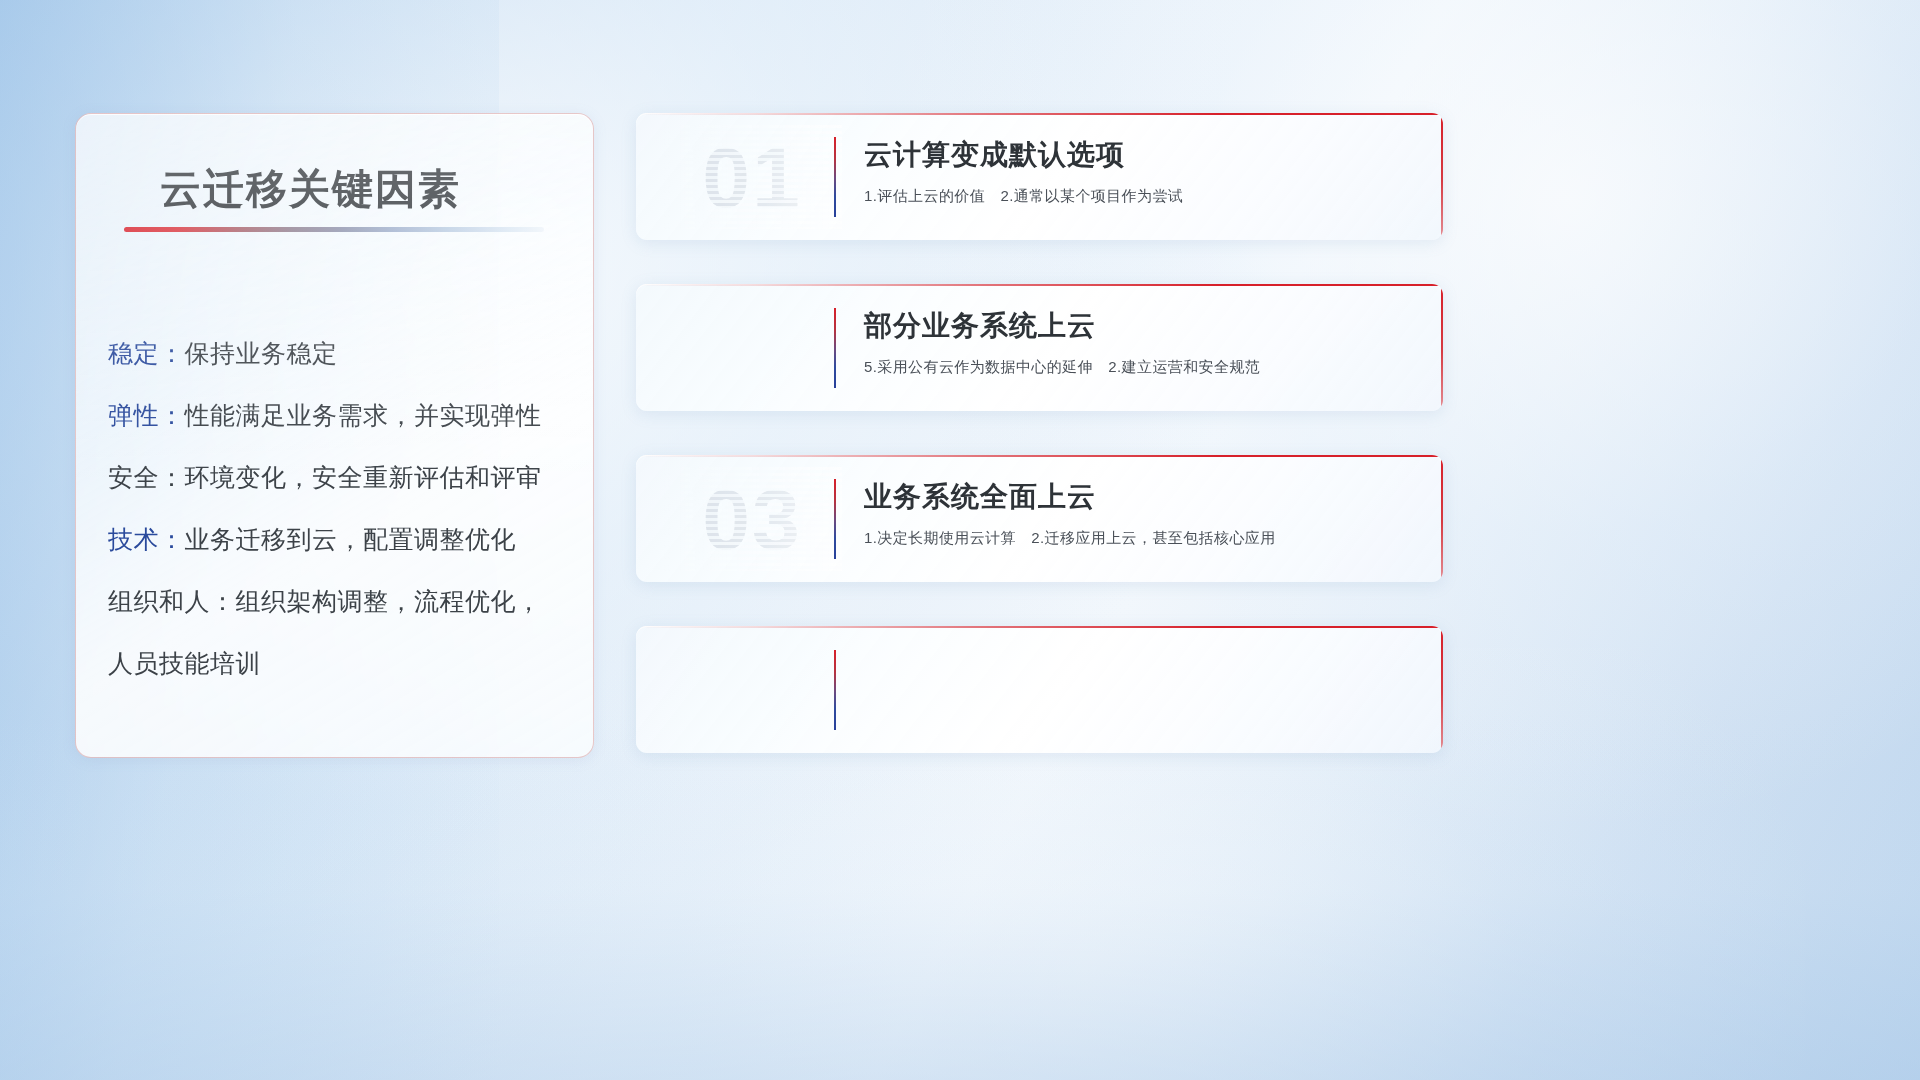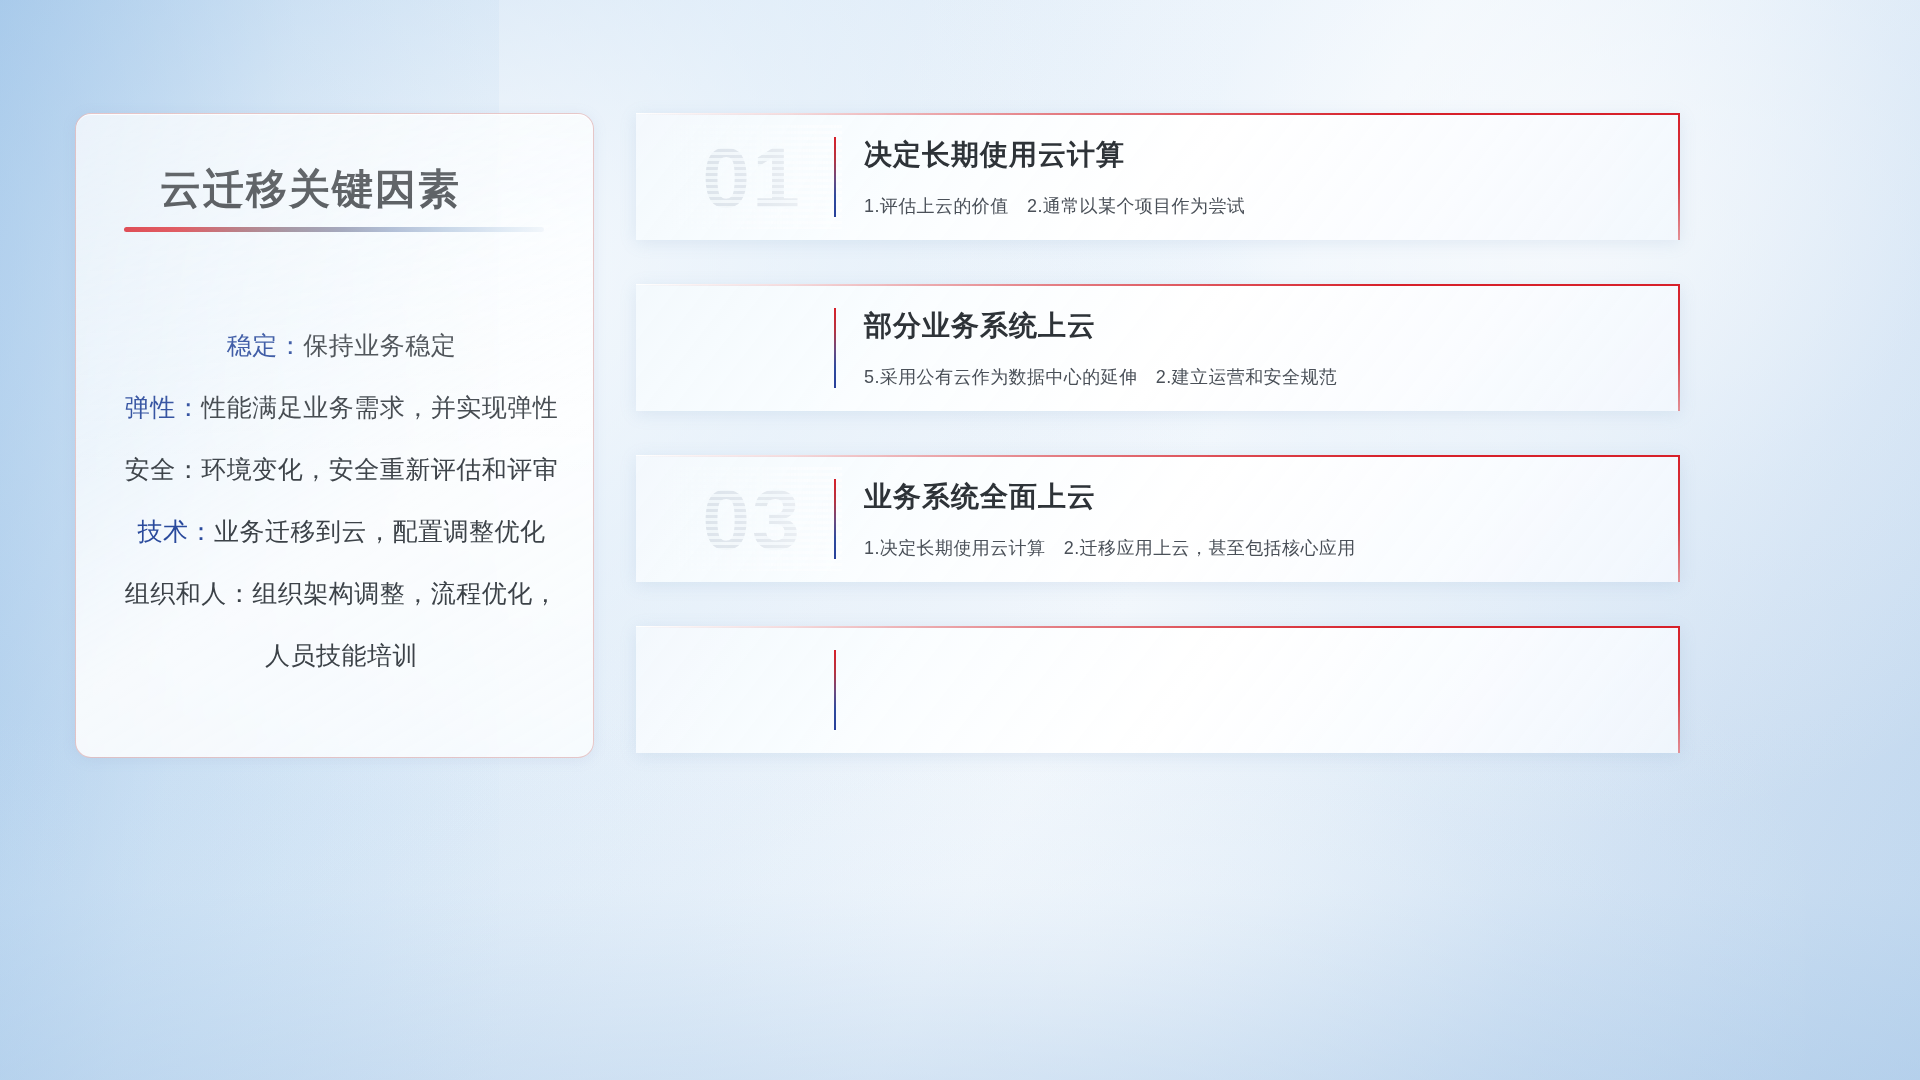--- a/index.html
+++ b/index.html
@@ -130,46 +130,45 @@
       #8f7f90 40%,
       #8e93ad 52%,
       #9fb0cd 64%,
       #bdcfe4 78%,
       #dce8f4 92%,
       #eef4fa 100%);
   }
 
   .panel-list {
     position: absolute;
-    left: 32px; top: 200px;
+    left: 32px; top: 208px;
     right: 18px;
-    text-align: center;
   }
   .panel-line {
     font-size: 25px;
     line-height: 62px;
     color: #3c4248;
     white-space: nowrap;
     letter-spacing: 0.5px;
   }
   .panel-line .key-blue { color: #2a4a9c; }
   .panel-line .key-dark { color: #3c4248; }
 
   
   .cards {
     position: absolute;
     left: 636px; top: 113px;
     width: 864px;
   }
   .card {
     position: relative;
-    width: 1044px;
+    width: 807px;
     height: 127px;
     margin-bottom: 44px;
-    border-radius: 0;
+    border-radius: 11px;
     background: linear-gradient(128deg,
       rgba(244,249,253,0.92) 0%,
       rgba(250,253,255,0.96) 26%,
       rgba(255,255,255,0.99) 52%,
       rgba(250,252,255,0.95) 76%,
       rgba(242,247,253,0.90) 100%);
     box-shadow:
       0 3px 16px rgba(110,145,190,0.15),
       inset 0 1px 0 rgba(255,255,255,0.9);
     overflow: hidden;
@@ -246,22 +245,22 @@
   }
   .card-title {
     font-size: 28px;
     font-weight: 700;
     color: #2e3338;
     letter-spacing: 1px;
     line-height: 40px;
     white-space: nowrap;
   }
   .card-desc {
-    margin-top: 18px;
-    font-size: 18px;
+    margin-top: 8px;
+    font-size: 15px;
     color: #4a5058;
     letter-spacing: 0.4px;
     line-height: 26px;
     white-space: nowrap;
   }
 </style>
 </head>
 <body>
 
 <div class="bg-base"></div>
@@ -300,21 +299,21 @@
   </div>
 
   <div class="cards">
 
     <div class="card">
       <div class="card-topline"></div>
       <div class="card-rightline"></div>
       <div class="card-num">01</div>
       <div class="card-divider"></div>
       <div class="card-body">
-        <div class="card-title">决定长期使用云计算</div>
+        <div class="card-title">云计算变成默认选项</div>
         <div class="card-desc">1.评估上云的价值　2.通常以某个项目作为尝试</div>
       </div>
     </div>
 
     <div class="card">
       <div class="card-topline"></div>
       <div class="card-rightline"></div>
       <div class="card-divider"></div>
       <div class="card-body">
         <div class="card-title">部分业务系统上云</div>

